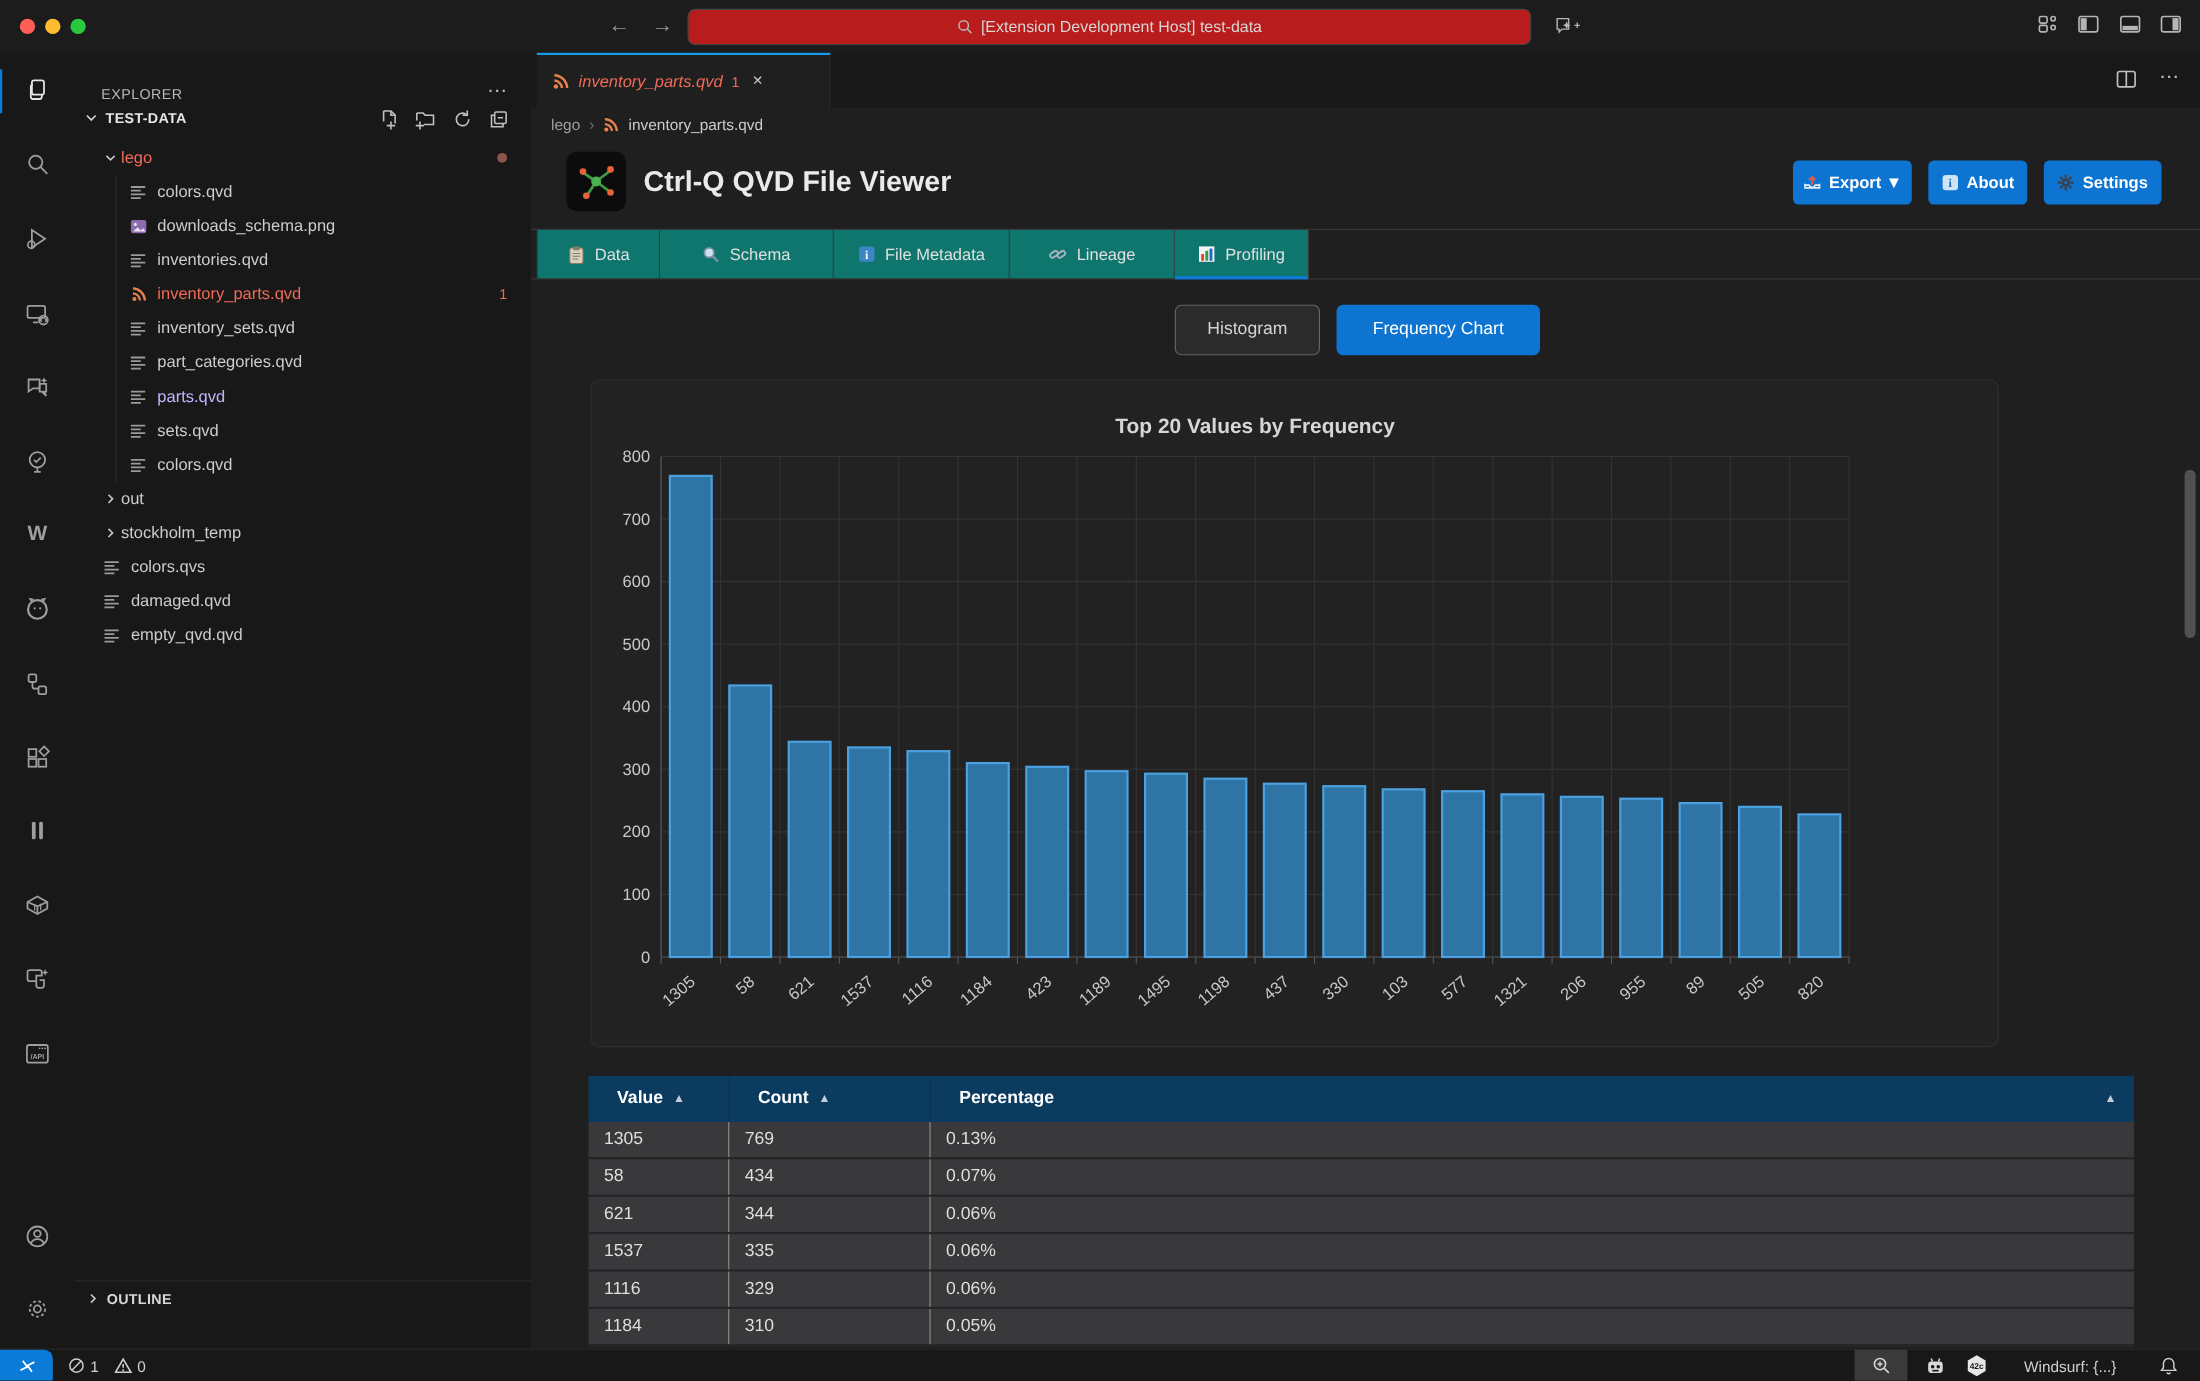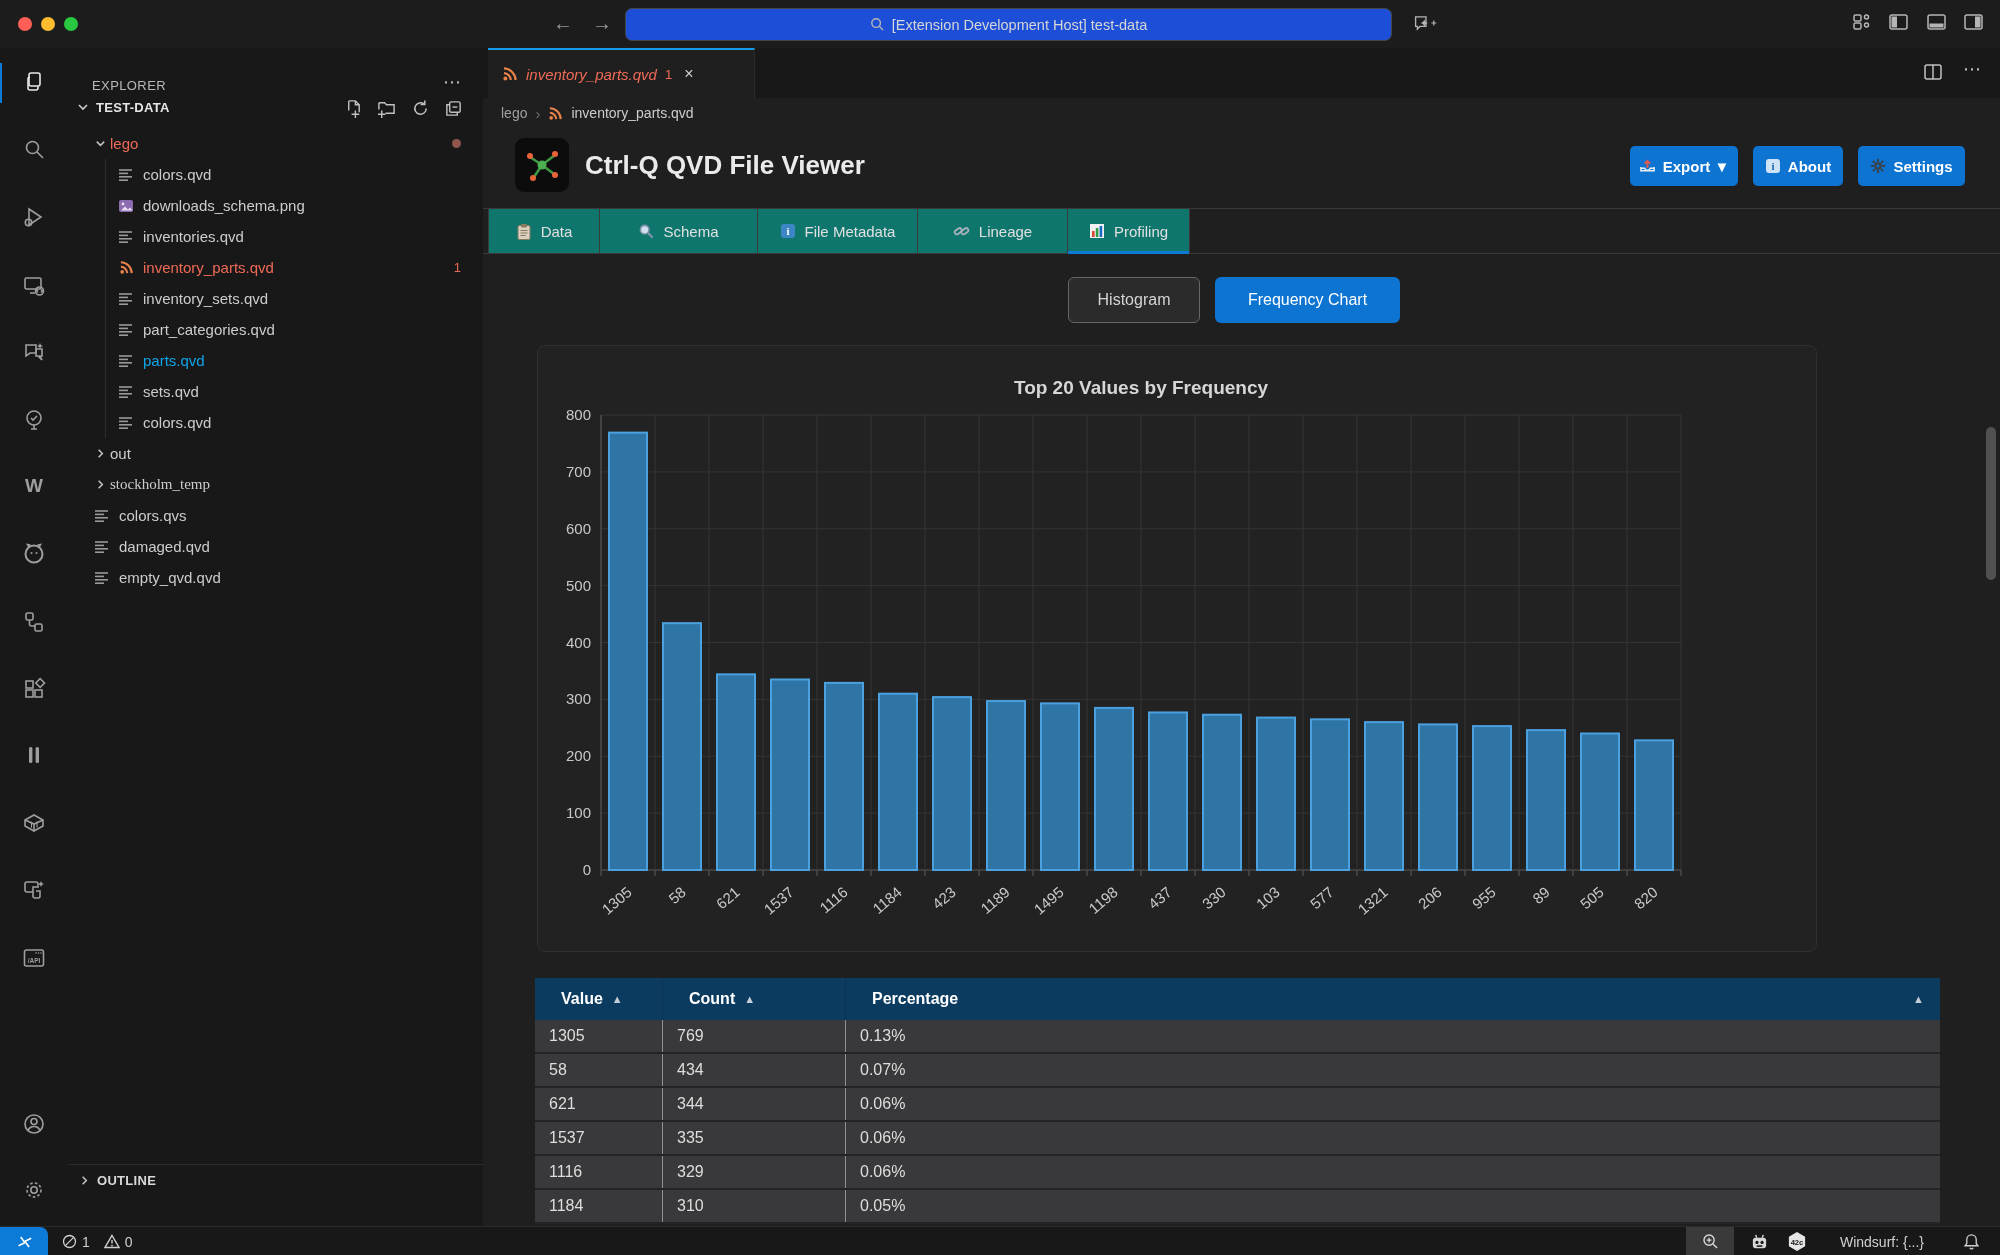--- a/index.html
+++ b/index.html
@@ -4,21 +4,21 @@
 <style>
   html,body{margin:0;padding:0;background:#111;}
   body{width:2000px;height:1255px;position:relative;overflow:hidden;
        font-family:"Liberation Sans",sans-serif;color:#cccccc;
        -webkit-font-smoothing:antialiased;}
   .abs{position:absolute;}
   
   #titlebar{position:absolute;left:0;top:0;width:2000px;height:48px;background:#1c1c1c;border-bottom:1px solid #2b2b2b;}
   .tl{position:absolute;top:17px;width:14px;height:14px;border-radius:50%;}
   #nav-back,#nav-fwd{position:absolute;top:10px;color:#9a9a9a;font-size:20px;line-height:26px;}
-  #searchbox{position:absolute;left:625px;top:8px;width:765px;height:31px;background:#1d4ed8;
+  #searchbox{position:absolute;left:625px;top:8px;width:765px;height:31px;background:#b91c1c;
      border:1px solid #454545;border-radius:7px;display:flex;align-items:center;justify-content:center;gap:7px;
      color:#d6d6d6;font-size:14.5px;}
   .tb-icon{position:absolute;top:12px;color:#b5b5b5;}
   
   #main{position:absolute;left:0;top:48px;width:2000px;height:1178px;background:#181818;}
   #activitybar{position:absolute;left:0;top:0;width:68px;height:1178px;background:#181818;border-right:1px solid #252525;}
   .act-item{position:absolute;left:15px;width:38px;height:38px;display:flex;align-items:center;justify-content:center;}
   #act-indicator{position:absolute;left:0;top:15px;width:2px;height:40px;background:#0d7ad6;}
   
   #sidebar{position:absolute;left:68px;top:0;width:415px;height:1178px;background:#181818;border-right:1px solid #2b2b2b;}
@@ -399,21 +399,21 @@
           <span class="t-icon">
             <svg width="16" height="14" viewBox="0 0 16 14">
               <g stroke="#9a9a9a" stroke-width="1.6">
                 <line x1="1" y1="2" x2="14" y2="2"></line>
                 <line x1="1" y1="5.4" x2="10" y2="5.4"></line>
                 <line x1="1" y1="8.8" x2="14" y2="8.8"></line>
                 <line x1="1" y1="12.2" x2="10" y2="12.2"></line>
               </g>
             </svg>
           </span>
-          <span class="t-label" style="color:#0ea5e9">parts.qvd</span>
+          <span class="t-label" style="color:#c4b5fd">parts.qvd</span>
         </div>
         <div class="tree-row" style="padding-left: 48px;">
           <span class="guide"></span>
           <span class="t-icon">
             <svg width="16" height="14" viewBox="0 0 16 14">
               <g stroke="#9a9a9a" stroke-width="1.6">
                 <line x1="1" y1="2" x2="14" y2="2"></line>
                 <line x1="1" y1="5.4" x2="10" y2="5.4"></line>
                 <line x1="1" y1="8.8" x2="14" y2="8.8"></line>
                 <line x1="1" y1="12.2" x2="10" y2="12.2"></line>
@@ -437,21 +437,21 @@
           <span class="t-label" style="color:#cccccc">colors.qvd</span>
         </div>
         <div class="tree-row" style="padding-left: 24px; text-align: right;">
           <span class="twisty">
             <svg width="13" height="13" viewBox="0 0 14 14">
               <path d="M5 3 l4 4 -4 4" fill="none" stroke="#c5c5c5" stroke-width="1.6"></path>
             </svg>
           </span>
           <span class="t-label" style="color:#cccccc">out</span>
         </div>
-        <div class="tree-row" style="padding-left: 24px; font-family: Liberation Serif, serif;">
+        <div class="tree-row" style="padding-left: 24px;">
           <span class="twisty">
             <svg width="13" height="13" viewBox="0 0 14 14">
               <path d="M5 3 l4 4 -4 4" fill="none" stroke="#c5c5c5" stroke-width="1.6"></path>
             </svg>
           </span>
           <span class="t-label" style="color:#cccccc">stockholm_temp</span>
         </div>
         <div class="tree-row" style="padding-left: 24px;">
           <span class="t-icon">
             <svg width="16" height="14" viewBox="0 0 16 14">

